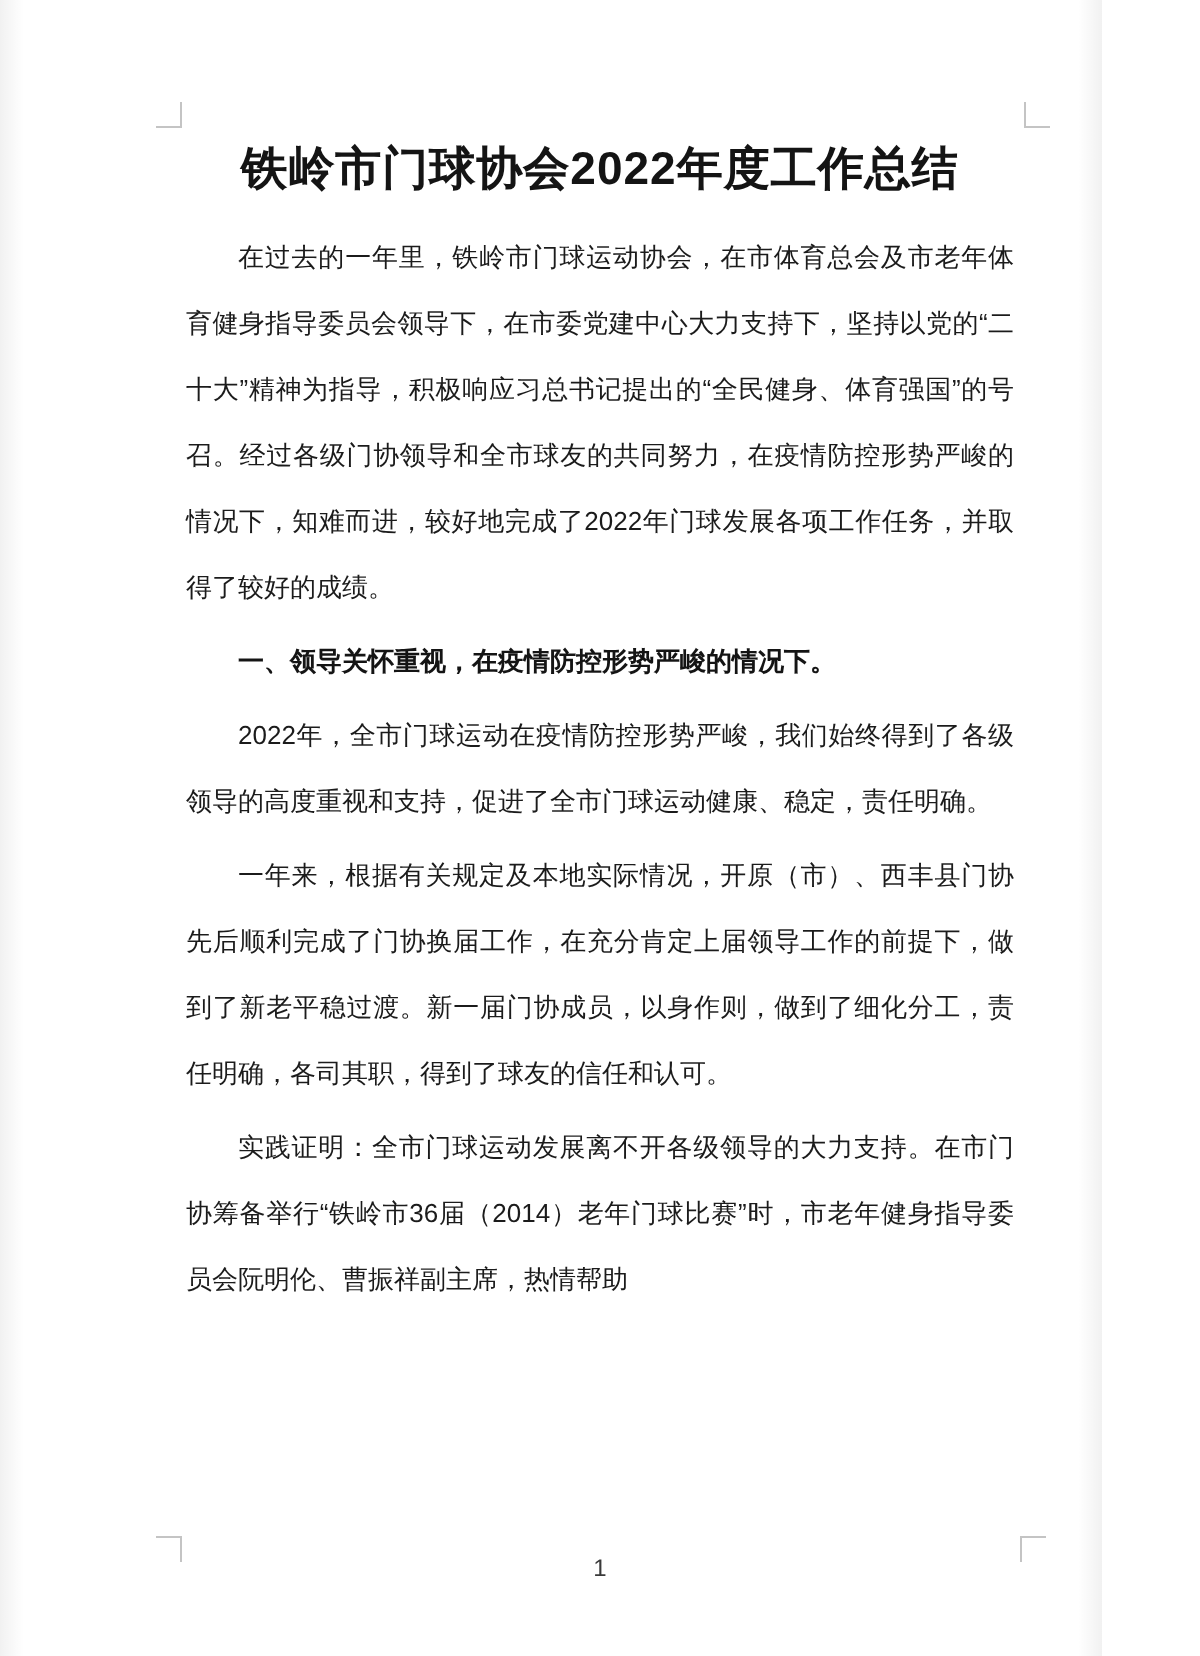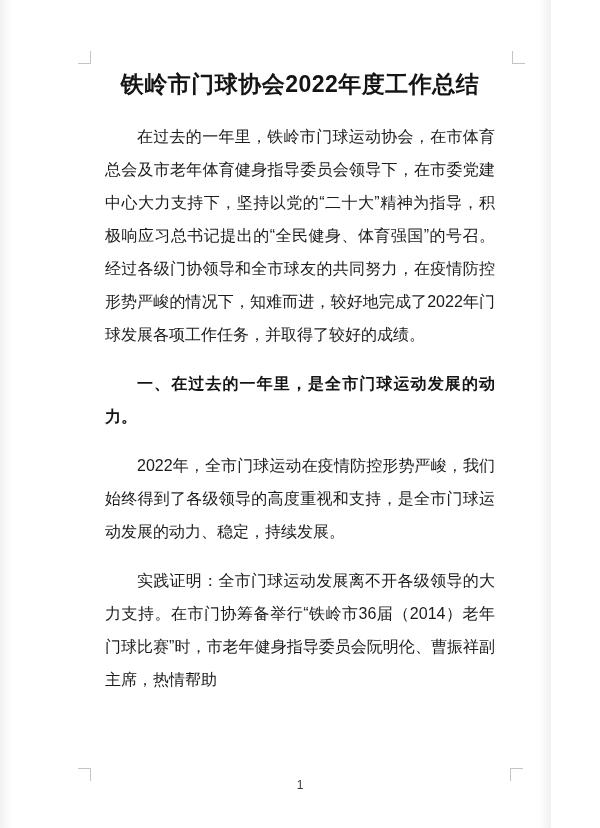--- a/index.html
+++ b/index.html
@@ -53,22 +53,22 @@
     margin: 0 0 8px 0;
     font-size: 23px;
     line-height: 40px;
     font-weight: 700;
     text-align: center;
     color: #141414;
     letter-spacing: 0.5px;
     white-space: nowrap;
   }
   .para {
-    margin: 16px;
-    font-size: 16px;
+    margin: 4px;
+    font-size: 13px;
     line-height: 33px;
     text-align: justify;
     text-justify: inter-ideograph;
     text-indent: 2em;
     color: #1b1b1b;
   }
   .para.heading {
     font-weight: 700;
     color: #141414;
   }
@@ -96,25 +96,26 @@
   <div class="crop-mark crop-tl"></div>
   <div class="crop-mark crop-tr"></div>
   <div class="crop-mark crop-bl"></div>
   <div class="crop-mark crop-br"></div>
 
   <div class="content">
     <h1 class="doc-title">铁岭市门球协会2022年度工作总结</h1>
 
     <p class="para">在过去的一年里，铁岭市门球运动协会，在市体育总会及市老年体育健身指导委员会领导下，在市委党建中心大力支持下，坚持以党的“二十大”精神为指导，积极响应习总书记提出的“全民健身、体育强国”的号召。经过各级门协领导和全市球友的共同努力，在疫情防控形势严峻的情况下，知难而进，较好地完成了2022年门球发展各项工作任务，并取得了较好的成绩。</p>
 
-    <p class="para heading">一、在过去的一年里，是全市门球运动发展的动力。</p>
+    <p class="para heading">一、领导关怀重视，在疫情防控形势严峻的情况下。</p>
 
-    <p class="para">2022年，全市门球运动在疫情防控形势严峻，我们始终得到了各级领导的高度重视和支持，是全市门球运动发展的动力、稳定，持续发展。</p>
+    <p class="para">2022年，全市门球运动在疫情防控形势严峻，我们始终得到了各级领导的高度重视和支持，促进了全市门球运动健康、稳定，责任明确。</p>
 
 
+    <p class="para">一年来，根据有关规定及本地实际情况，开原（市）、西丰县门协先后顺利完成了门协换届工作，在充分肯定上届领导工作的前提下，做到了新老平稳过渡。新一届门协成员，以身作则，做到了细化分工，责任明确，各司其职，得到了球友的信任和认可。</p>
 
     <p class="para">实践证明：全市门球运动发展离不开各级领导的大力支持。在市门协筹备举行“铁岭市36届（2014）老年门球比赛”时，市老年健身指导委员会阮明伦、曹振祥副主席，热情帮助</p>
   </div>
 
   <div class="footer">
     <span class="page-number">1</span>
   </div>
 
 </div>
 

